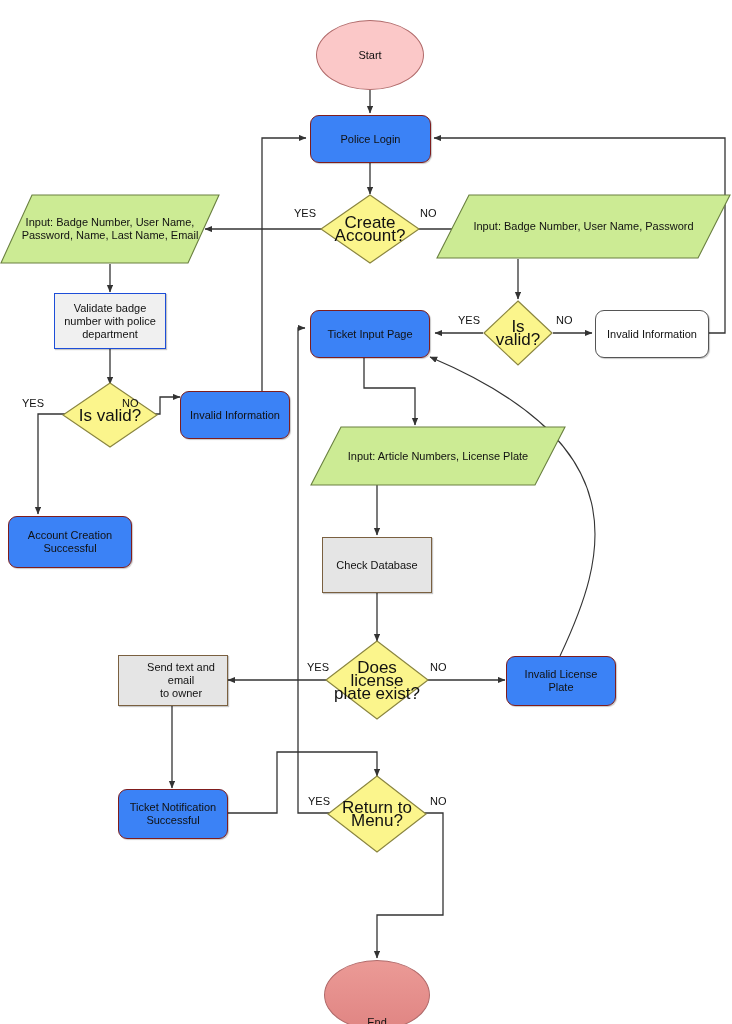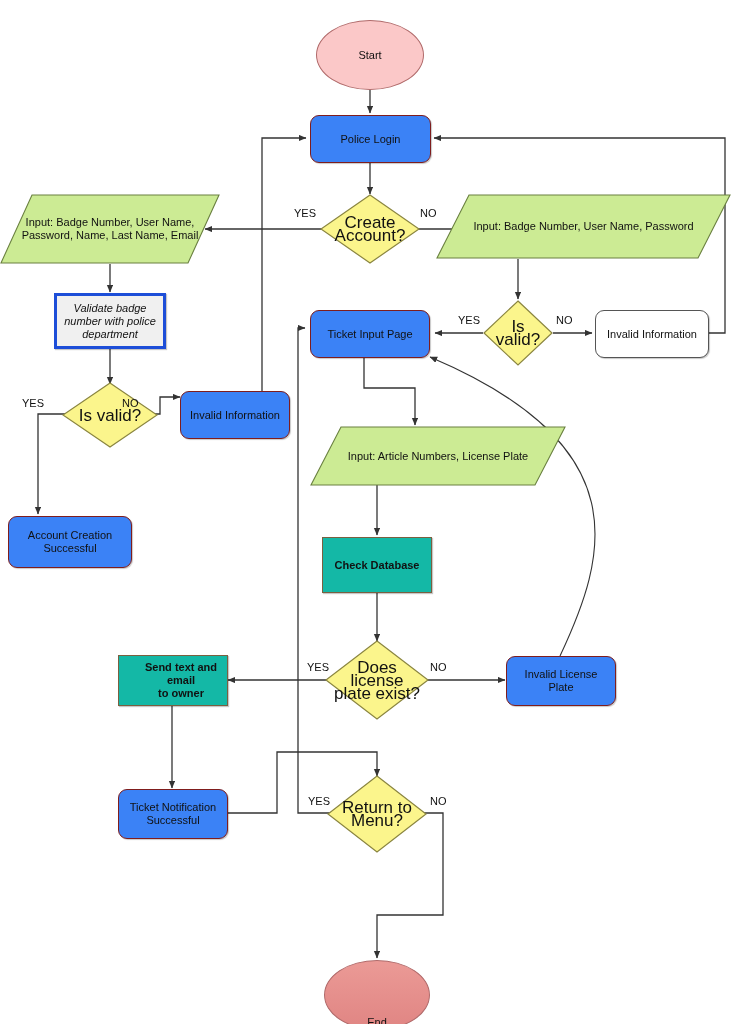--- a/index.html
+++ b/index.html
@@ -66,30 +66,28 @@
   
   .proc-white {
     background: #ffffff;
     border: 1px solid #555555;
     border-radius: 9px;
     box-shadow: 1px 1px 1px rgba(0,0,0,0.22);
   }
   
   .proc-grey {
     background: #f0f0f0;
-    border: 3px solid #1d4ed8;
+    border: 1px solid #1d4ed8;
     box-shadow: 1px 1px 1px rgba(0,0,0,0.22);
-    font-style: italic;
   }
   
   .proc-orange {
-    background: #14b8a6;
+    background: #e5e5e5;
     border: 1px solid #7a6040;
     box-shadow: 1px 1px 1px rgba(0,0,0,0.22);
-    font-weight: bold;
   }
   
   .io {
     background: transparent;
     border: none;
   }
   .io .shape {
     position: absolute;
     left: 0; top: 0;
     width: 100%;

